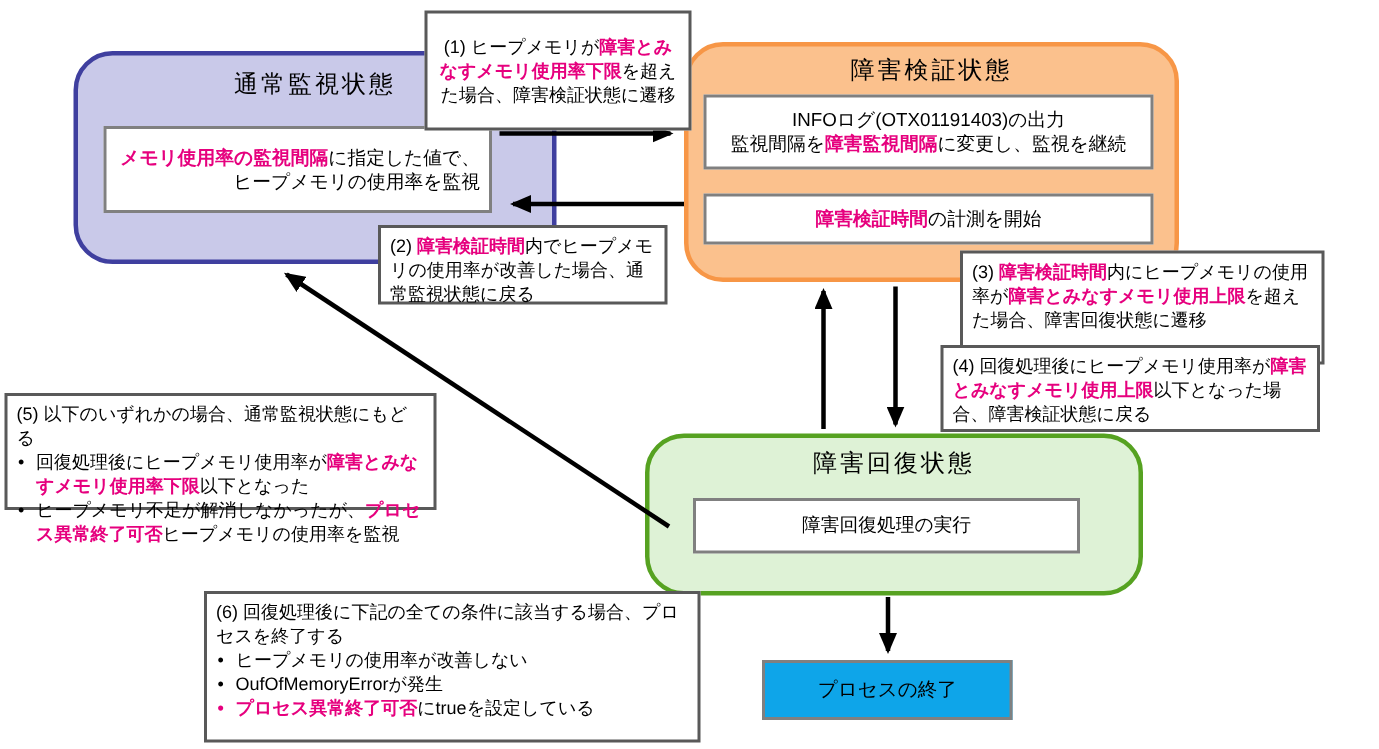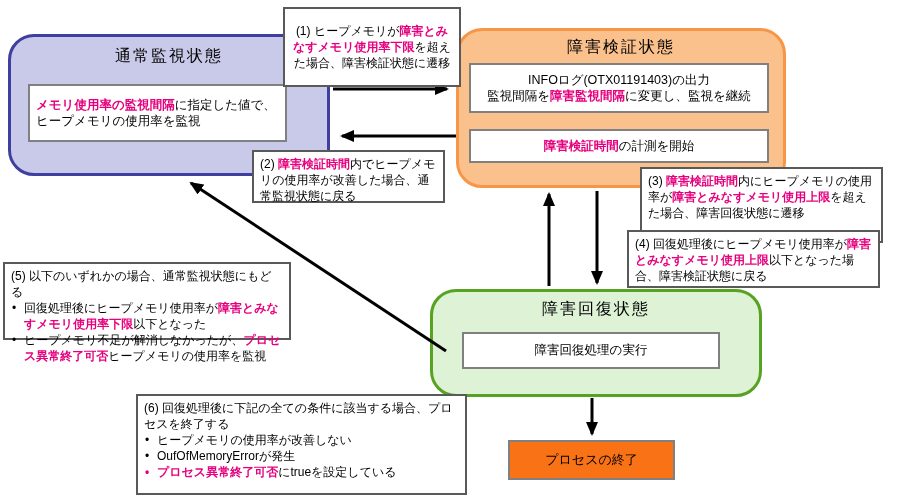--- a/index.html
+++ b/index.html
@@ -9,41 +9,41 @@
     font-family:"Liberation Sans", sans-serif; color:#000;
   }
   :root{
     --highlight:#e6007e;
     --state-normal-fill:#c9c9e9; --state-normal-border:#3f3f9f;
     --state-verify-fill:#fbc18d; --state-verify-border:#f79646;
     --state-recover-fill:#def2d6; --state-recover-border:#56a221;
     --callout-border:#595959; --innerbox-border:#808080; --arrow:#000000;
   }
   .state { position:absolute; border-radius:26px; z-index:2; }
-  .state.normal  { background:var(--state-normal-fill);  border:3px solid var(--state-normal-border); }
+  .state.normal  { background:var(--state-normal-fill);  border:3px solid var(--state-normal-border);margin-left:41px; }
   .state.verify  { background:var(--state-verify-fill);  border:3px solid var(--state-verify-border); }
   .state.recover { background:var(--state-recover-fill); border:3px solid var(--state-recover-border); }
   .state-title { text-align:center; font-size:16px; letter-spacing:2px; }
   .innerbox {
     position:absolute; background:#fff; border:2px solid var(--innerbox-border);
     display:flex; flex-direction:column; align-items:center; justify-content:center;
-    text-align:left; font-size:12.5px; line-height:1.32; padding:2px 6px;
+    text-align:right; font-size:12.5px; line-height:1.32; padding:2px 6px;
   }
   .callout {
     position:absolute; background:#fff; border:2px solid var(--callout-border);
     font-size:12px; line-height:1.34; padding:4px 6px; z-index:6;
   }
   .callout.center { text-align:center; display:flex; align-items:center; justify-content:center; }
   .hl { color:var(--highlight); font-weight:bold; }
   .bullet-row { position:relative; padding-left:13px; }
   .blt { position:absolute; left:1px; top:0; }
   .arrows { position:absolute; left:0; top:0; z-index:5; pointer-events:none; }
   .arrow-line { stroke:var(--arrow); stroke-width:3; }
   .terminal {
-    position:absolute; background:#f97316; border:2px solid var(--innerbox-border);
+    position:absolute; background:#0ea5e9; border:2px solid var(--innerbox-border);
     display:flex; align-items:center; justify-content:center;
     font-size:13px; z-index:2;
   }
 </style>
 </head>
 <body>
 
 <svg class="arrows" width="919" height="499">
   <defs>
     <marker id="ah" markerUnits="userSpaceOnUse" markerWidth="14" markerHeight="12" refX="12" refY="6" orient="auto">

